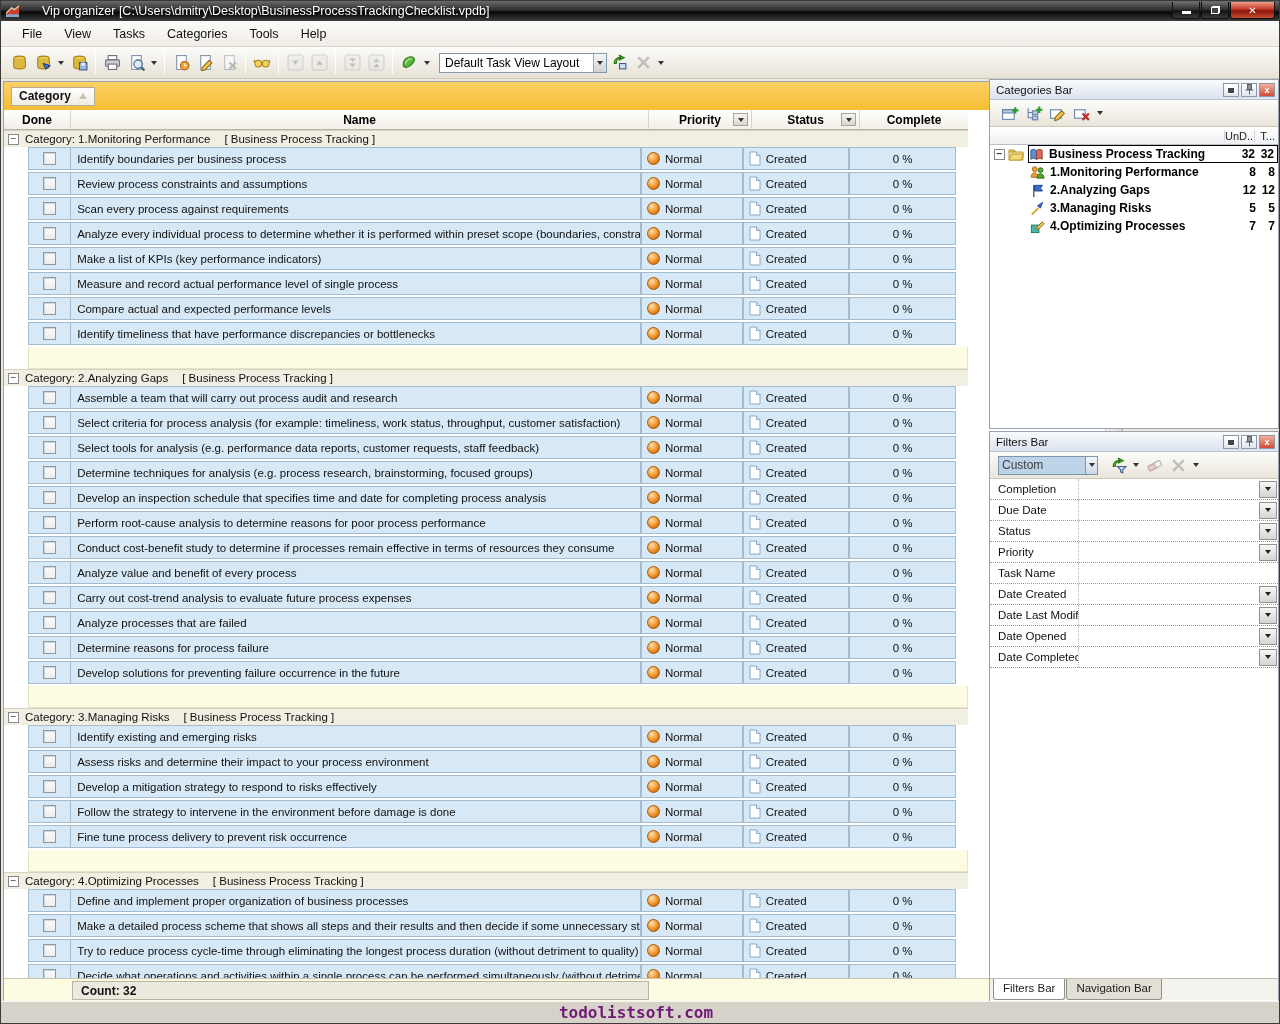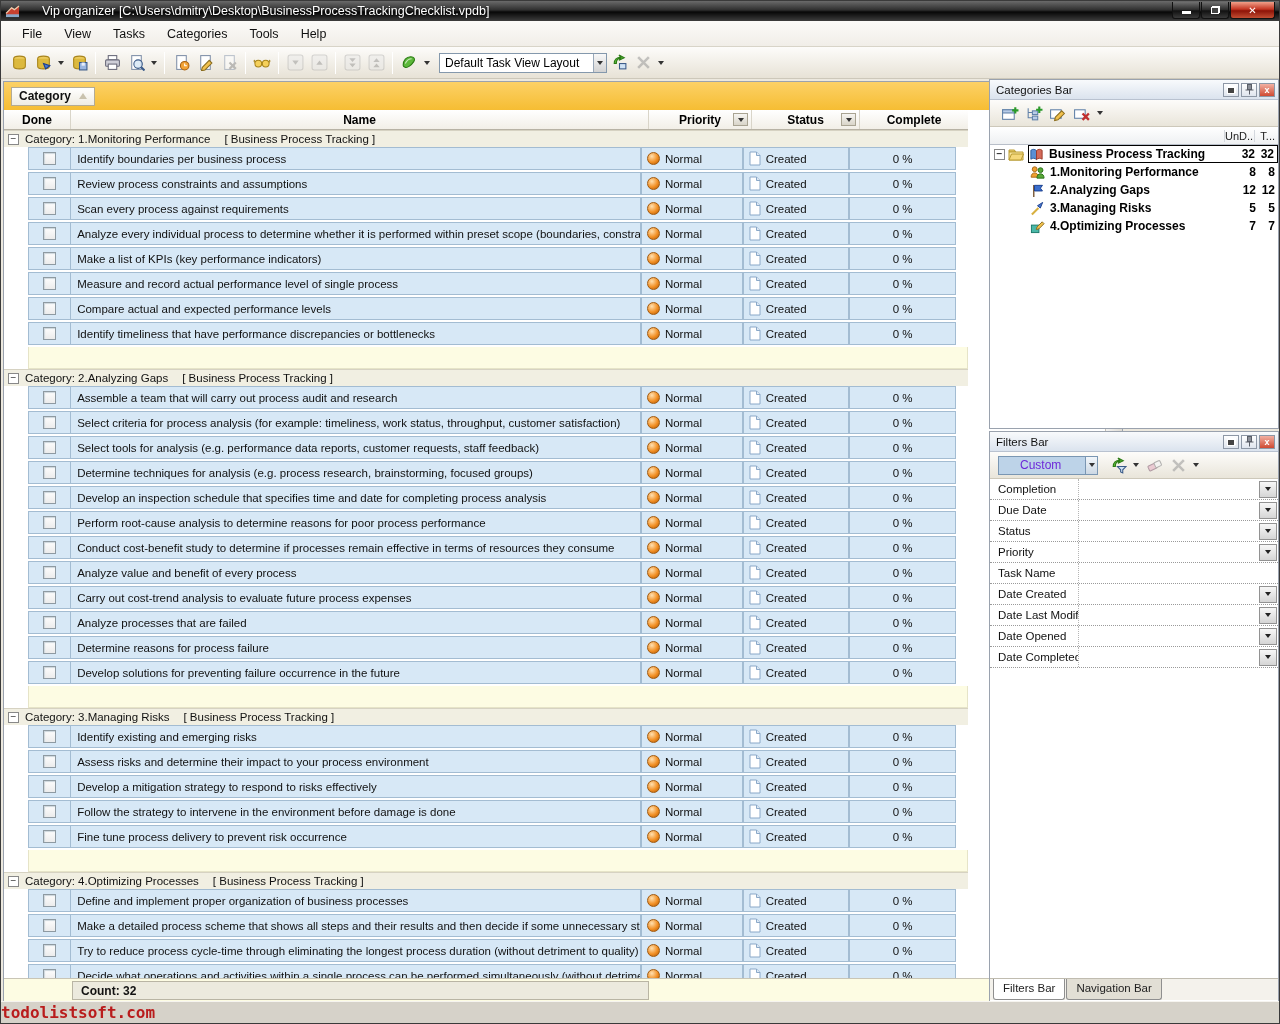--- a/index.html
+++ b/index.html
@@ -97,37 +97,37 @@
   .tree-header .spacer{flex:1;}
   .tree-header .hc{width:30px;text-align:right;padding-right:3px;border-left:1px solid #d4d8de;overflow:hidden;white-space:nowrap;}
   .tree-rows{font-size:12px;font-weight:bold;color:#000;}
   .treerow{height:18px;display:flex;align-items:center;}
   .treerow .ticon{width:16px;height:15px;margin-right:4px;flex:0 0 16px;display:flex;}
   .treerow .tlabel{flex:1;white-space:nowrap;overflow:hidden;}
   .treerow .tnum{width:26px;text-align:right;}
   .treerow .tnum2{width:22px;text-align:right;padding-right:3px;}
   .selwrap{flex:1;display:flex;align-items:center;border:1px solid #000;background:#fff;height:18px;}
   
-  .fcombo{width:100px;height:19px;background:#bdd3e8;border:1px solid #7a96b2;color:#6d28d9;font-size:12px;
-    display:flex;align-items:center;padding-left:21px;position:relative;}
+  .fcombo{width:100px;height:19px;background:#bdd3e8;border:1px solid #7a96b2;color:#404040;font-size:12px;
+    display:flex;align-items:center;padding-left:3px;position:relative;}
   .fcombo .drop{position:absolute;right:0;top:0;width:12px;height:17px;background:linear-gradient(#f2f6fa,#ccd8e4);
     border-left:1px solid #7a96b2;display:flex;align-items:center;justify-content:center;}
   .frow{height:21px;display:flex;align-items:center;border-bottom:1px dotted #9a9a9a;font-size:11.5px;color:#111;}
   .flabel{width:88px;padding-left:8px;white-space:nowrap;overflow:hidden;flex:0 0 88px;}
   .fvalue{flex:1;height:100%;border-left:1px dotted #b5b5b5;}
   .fdrop{width:18px;height:17px;margin:0 1px;background:linear-gradient(#f7f7f7,#d5d5d5);border:1px solid #929292;
     display:flex;align-items:center;justify-content:center;}
   .fdrop .fcaret{width:0;height:0;border-left:3.5px solid transparent;border-right:3.5px solid transparent;border-top:4px solid #222;}
   .ptabs{position:absolute;left:0;bottom:2px;height:22px;display:flex;padding-left:3px;font-size:11.5px;border-top:1px solid #c0bcb0;width:100%;background:#f4f2ec;}
   .ptab{padding:3px 9px;border:1px solid #8f8f8f;border-top:none;background:#e2dfd5;color:#222;border-radius:0 0 3px 3px;margin-right:1px;}
   .ptab.active{background:#fff;}
   
   .site-strip{position:absolute;left:0;bottom:0;width:100%;height:22px;background:#d6d2c9;border-top:1px solid #f6f4ef;
-    display:flex;align-items:center;justify-content:flex-start;padding-right:8px;
-    font-family:"DejaVu Sans Mono",monospace;font-weight:bold;font-size:16px;color:#b91c1c;}
+    display:flex;align-items:center;justify-content:center;padding-right:8px;
+    font-family:"DejaVu Sans Mono",monospace;font-weight:bold;font-size:16px;color:#701a75;}
 </style>
 </head>
 <body>
 
 <div class="window">
 
   <div class="titlebar">
     <svg class="appicon" viewBox="0 0 16 14">
       <path d="M1 9l6-6 3 2 5-4v10H1z" fill="#c8412f"></path>
         <path d="M1 9l6-6 3 2 5-4" fill="none" stroke="#f0d0b0" stroke-width="1.4"></path>

